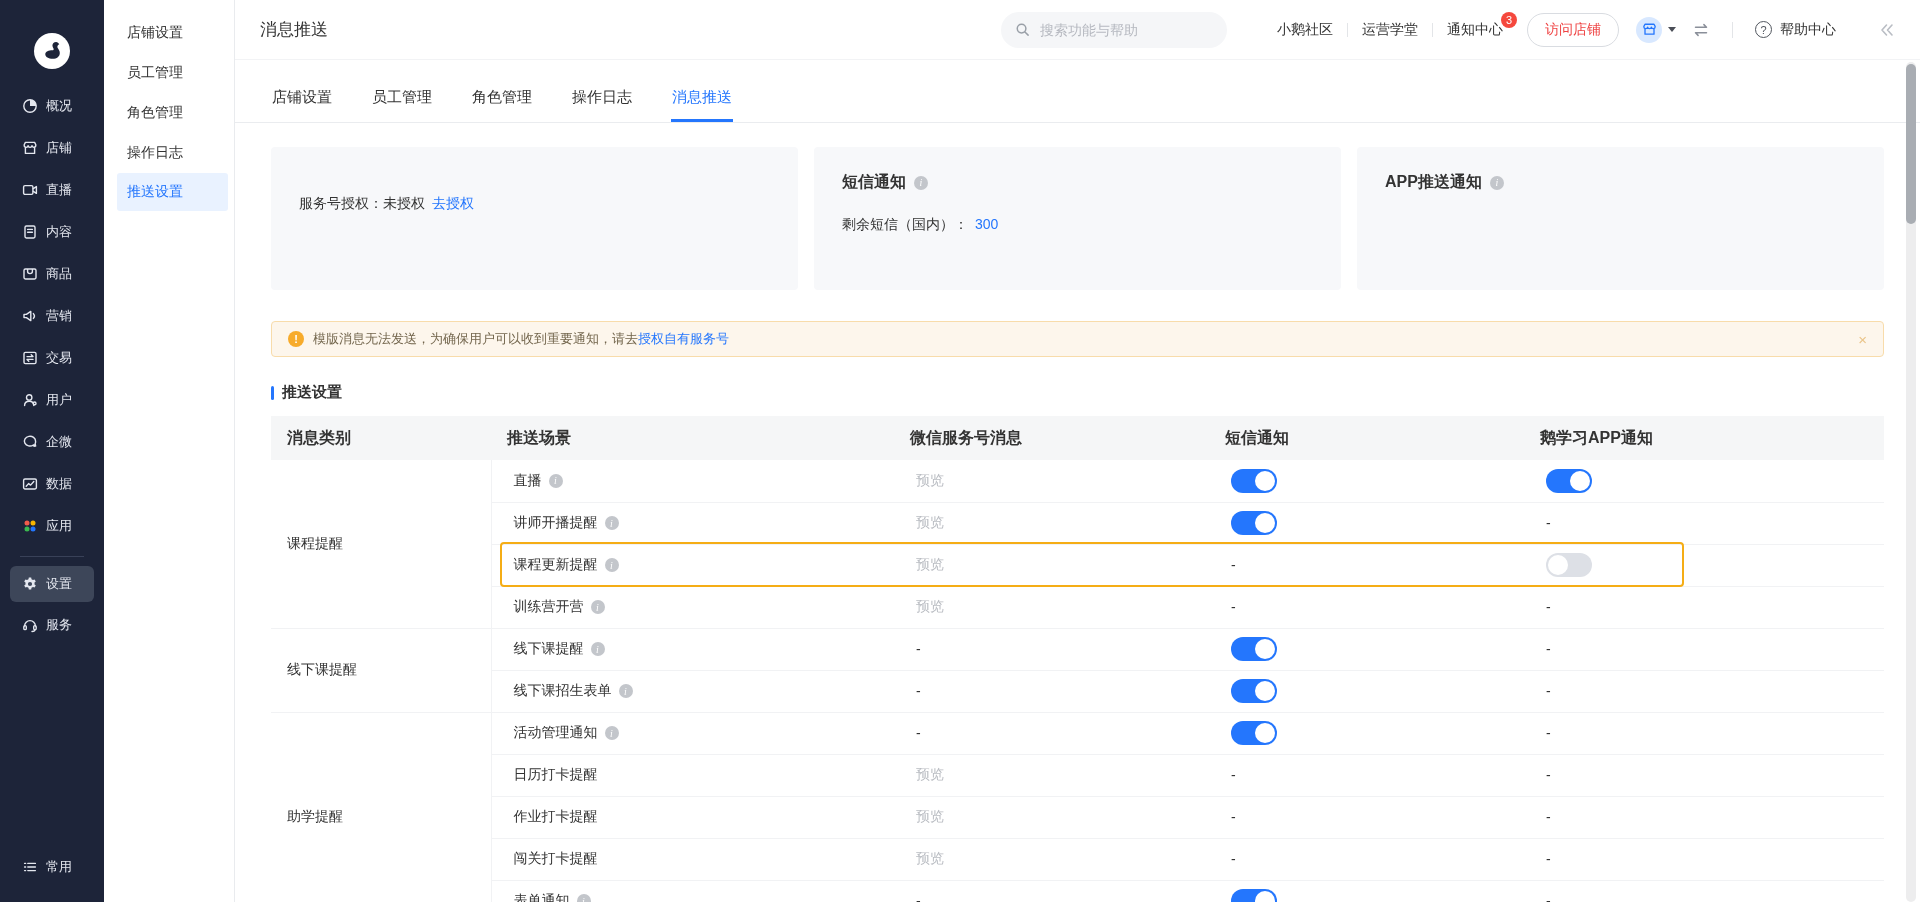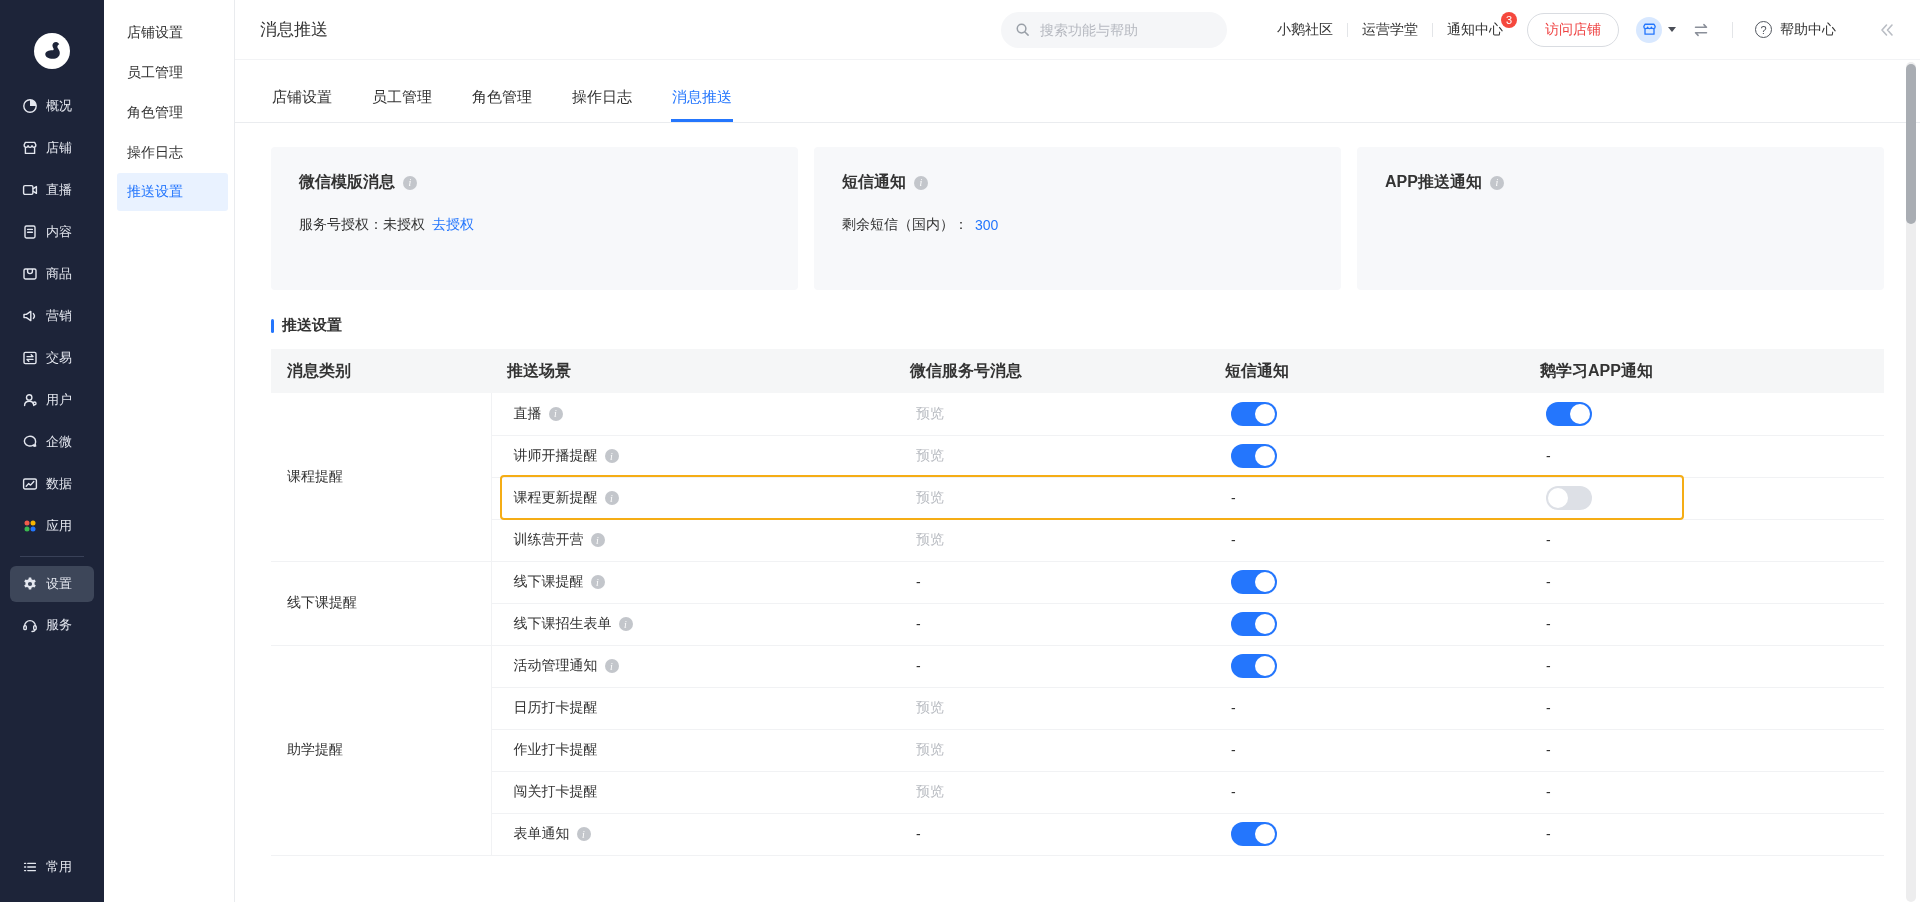--- a/index.html
+++ b/index.html
@@ -76,21 +76,21 @@
 
   .body{padding:24px 36px 0}
   .cards{display:flex;gap:16px}
   .card{flex:1;height:143px;background:#f7f8fa;border-radius:4px;padding:25px 28px}
   .card-head{display:flex;align-items:center;gap:8px}
   .card-title{font-size:16px;font-weight:bold}
   .info-icon{width:14px;height:14px;border-radius:50%;background:#c3c6cb;color:#fff;font-size:10px;
     display:inline-flex;align-items:center;justify-content:center;cursor:pointer;flex-shrink:0;
     font-family:"Liberation Serif","DejaVu Serif",serif;font-style:italic}
   .info-icon::before{content:"i"}
-  .card-line{margin-top:23px;font-size:14px;display:flex;gap:7px;align-items:center}
+  .card-line{margin-top:23px;font-size:14px;display:flex;gap:7px;align-items:flex-start}
   .link{color:var(--primary);cursor:pointer;text-decoration:none}
 
   .banner{margin-top:31px;height:36px;background:#fdf6ec;border:1px solid #f8dcab;border-radius:4px;
     display:flex;align-items:center;padding:0 16px;font-size:13px;color:#73664d}
   .warn-icon{width:16px;height:16px;border-radius:50%;background:#f7ab2b;color:#fff;font-size:11px;
     font-weight:bold;display:flex;align-items:center;justify-content:center;margin-right:9px;flex-shrink:0}
   .warn-icon::before{content:"!"}
   .banner .link{font-size:13px}
   .banner-close{margin-left:auto;color:#eac488;font-size:15px;cursor:pointer}
 
@@ -339,24 +339,20 @@
           <div class="tab">员工管理</div>
           <div class="tab">角色管理</div>
           <div class="tab">操作日志</div>
           <div class="tab active">消息推送</div>
         </div>
 
       <div class="body">
 
         <div class="cards">
           <div class="card">
-            <div class="card-head">
-              <span class="card-title">微信模版消息</span>
-              <span class="info-icon"></span>
-            </div>
             <div class="card-line">
               <span>服务号授权：未授权</span>
               <a class="link">去授权</a>
             </div>
           </div>
           <div class="card">
             <div class="card-head">
               <span class="card-title">短信通知</span>
               <span class="info-icon"></span>
             </div>
@@ -366,20 +362,26 @@
             </div>
           </div>
           <div class="card">
             <div class="card-head">
               <span class="card-title">APP推送通知</span>
               <span class="info-icon"></span>
             </div>
           </div>
         </div>
 
+        <div class="banner">
+          <span class="warn-icon"></span>
+          <span>模版消息无法发送，为确保用户可以收到重要通知，请去</span>
+          <a class="link">授权自有服务号</a>
+          <span class="banner-close">×</span>
+        </div>
 
         <div class="section-head">
           <span class="section-bar"></span>
           <span class="section-title">推送设置</span>
         </div>
 
         <div class="table-wrap" id="table-wrap">
           <table>
             <colgroup>
               <col style="width:220px">

